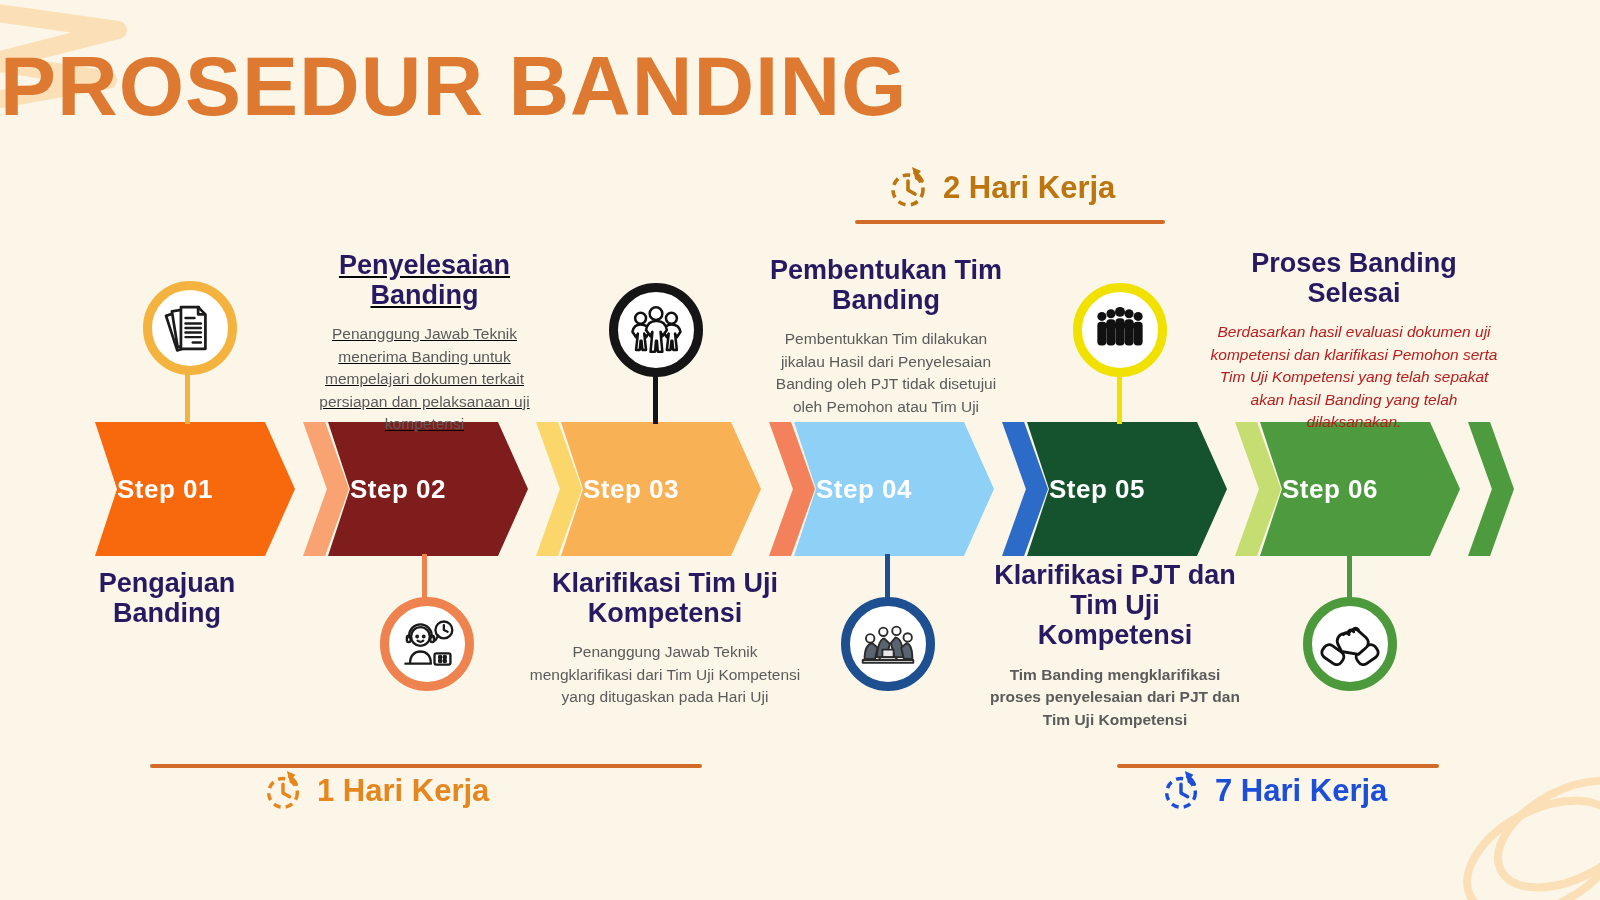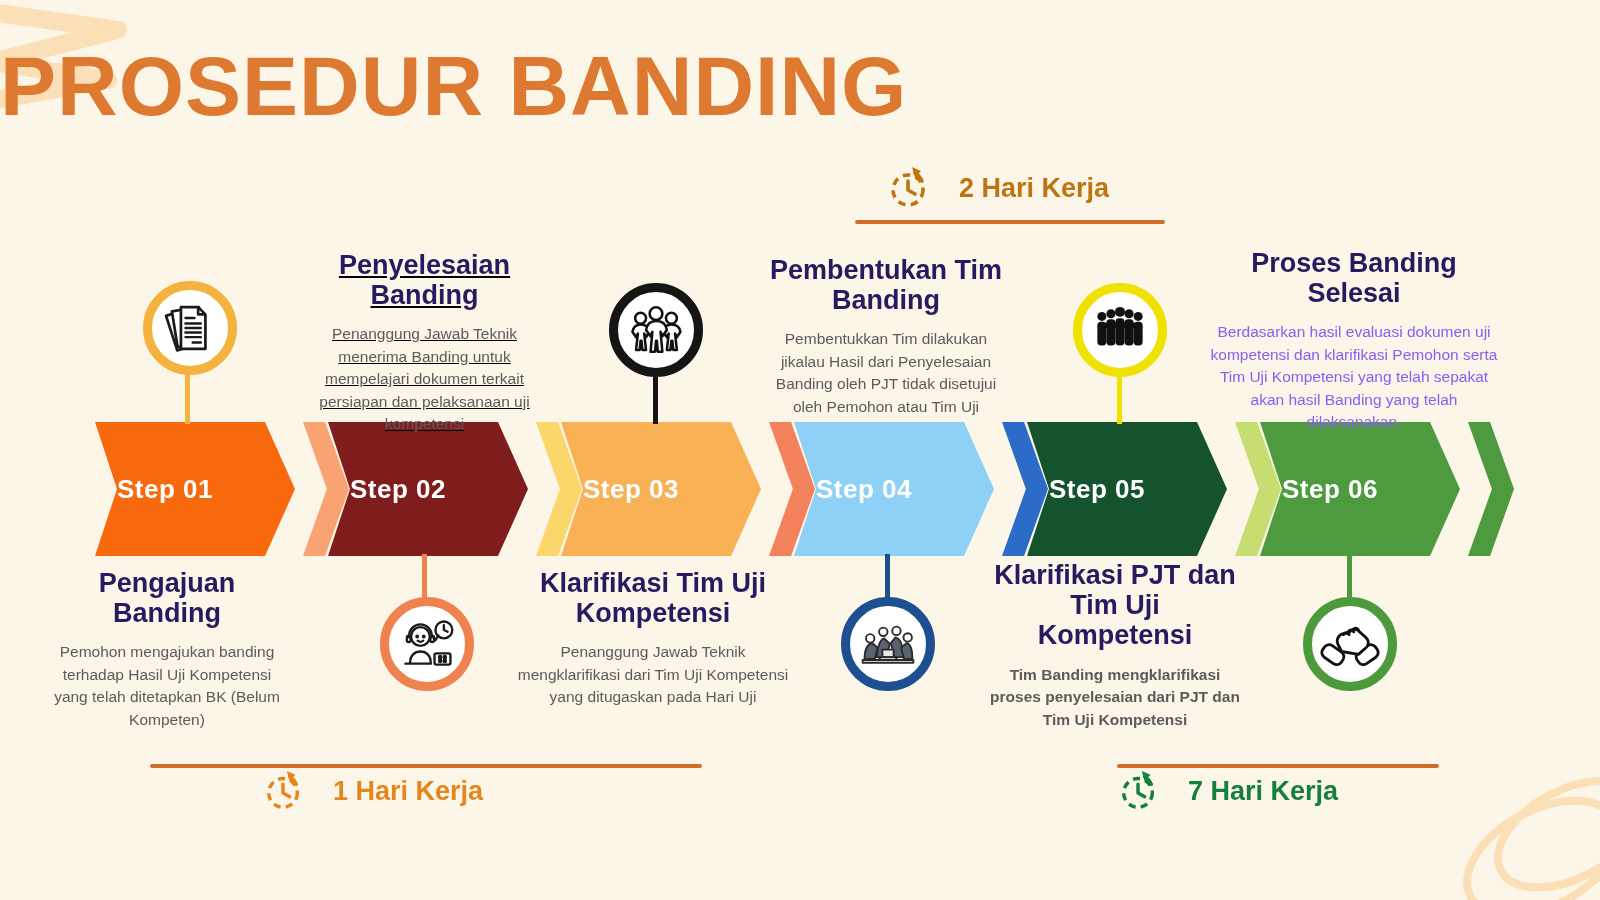--- a/index.html
+++ b/index.html
@@ -30,21 +30,21 @@
     position:absolute;width:76px;height:76px;border-radius:50%;
     background:#ffffff;border:9px solid #000;
     display:flex;align-items:center;justify-content:center;z-index:3;
   }
   .connector{position:absolute;width:5px;z-index:2;}
   
   .step-text{position:absolute;text-align:center;}
   .step-title{font-size:27px;font-weight:800;line-height:1.12;margin:0 0 13px 0;}
   .step-desc{font-size:15.5px;line-height:1.45;margin:0;}
   
-  .badge{position:absolute;display:flex;align-items:center;gap:29px;font-size:27px;font-weight:800;}
+  .badge{position:absolute;display:flex;align-items:center;gap:13px;font-size:31px;font-weight:800;}
   .divider{position:absolute;height:4px;border-radius:2px;}
 </style>
 </head>
 <body>
 
 <div class="canvas" style="background: rgb(251, 246, 232);">
 
   <svg class="deco" style="left:-10px;top:0;" width="190" height="130">
     <path d="M -14 10 L 128 30 L 2 62 L 118 80 L -6 102" fill="none" stroke="#FBDFB6" stroke-width="18" stroke-linecap="round" stroke-linejoin="round"></path>
   </svg>
@@ -198,56 +198,55 @@
         <rect x="2" y="36" width="24" height="15" rx="6" transform="rotate(35 14 43)"></rect>
         <rect x="38" y="36" width="24" height="15" rx="6" transform="rotate(-35 50 43)"></rect>
         <path d="M23 40 l-4 -8 c-2 -5 1 -10 6 -11 l6 -1 c2 -4 7 -5 10 -2 l8 7 c4 4 3 9 -1 12 l-7 6 z"></path>
         <path d="M25 22 q3 -4 6 0 M30 19 q3 -4 6 0 M35 17 q3 -4 6 0" fill="none"></path>
       </g>
     </svg>
   </div>
 
   <div class="step-text" style="left:52px;top:568px;width:230px;">
     <p class="step-title" style="color: rgb(40, 26, 96);">Pengajuan Banding</p>
-    <p class="step-desc" style="color: rgb(91, 91, 91);">Pemohon mengajukan banding terhadap Hasil Uji Kompetensi yang telah ditetapkan BK (Belum Kompeten)</p>
   </div>
   <div class="step-text" style="left:297px;top:250px;width:255px;text-decoration:underline;">
     <p class="step-title" style="color: rgb(40, 26, 96);">Penyelesaian Banding</p>
     <p class="step-desc" style="color: rgb(91, 91, 91);">Penanggung Jawab Teknik menerima Banding untuk mempelajari dokumen terkait persiapan dan pelaksanaan uji kompetensi</p>
   </div>
-  <div class="step-text" style="left:508px;top:568px;width:290px;">
+  <div class="step-text" style="left:520px;top:568px;width:290px;">
     <p class="step-title" style="color: rgb(40, 26, 96);">Klarifikasi Tim Uji Kompetensi</p>
     <p class="step-desc" style="color: rgb(91, 91, 91);">Penanggung Jawab Teknik mengklarifikasi dari Tim Uji Kompetensi yang ditugaskan pada Hari Uji</p>
   </div>
   <div class="step-text" style="left:761px;top:255px;width:250px;">
     <p class="step-title" style="color: rgb(40, 26, 96);">Pembentukan Tim Banding</p>
     <p class="step-desc" style="color: rgb(91, 91, 91);">Pembentukkan Tim dilakukan jikalau Hasil dari Penyelesaian Banding oleh PJT tidak disetujui oleh Pemohon atau Tim Uji</p>
   </div>
   <div class="step-text" style="left:990px;top:560px;width:250px;">
     <p class="step-title" style="color: rgb(40, 26, 96);">Klarifikasi PJT dan Tim Uji Kompetensi</p>
     <p class="step-desc" style="color: rgb(91, 91, 91); font-weight: bold;">Tim Banding mengklarifikasi proses penyelesaian dari PJT dan Tim Uji Kompetensi</p>
   </div>
   <div class="step-text" style="left:1208px;top:248px;width:292px;">
     <p class="step-title" style="color: rgb(40, 26, 96);">Proses Banding Selesai</p>
-    <p class="step-desc" style="color: #8b5cf6;">Berdasarkan hasil evaluasi dokumen uji kompetensi dan klarifikasi Pemohon serta Tim Uji Kompetensi yang telah sepakat akan hasil Banding yang telah dilaksanakan.</p>
+    <p class="step-desc" style="color: #b91c1c; font-style: italic;">Berdasarkan hasil evaluasi dokumen uji kompetensi dan klarifikasi Pemohon serta Tim Uji Kompetensi yang telah sepakat akan hasil Banding yang telah dilaksanakan.</p>
   </div>
 
   <div class="divider" style="left: 150px; top: 764px; width: 552px; background: rgb(208, 108, 40);"></div>
   <div class="badge" style="left: 262px; top: 770px; color: rgb(230, 134, 30);">
     <svg width="42" height="42" viewBox="0 0 44 44">
       <circle cx="22" cy="24" r="15" fill="none" stroke="currentColor" stroke-width="3.6" stroke-dasharray="7.5 5.5"></circle>
       <path d="M22 15 v9 l7 4" fill="none" stroke="currentColor" stroke-width="3.6" stroke-linecap="round" stroke-linejoin="round"></path>
       <path d="M29 7 a17 17 0 0 1 7 8" fill="none" stroke="currentColor" stroke-width="3.6" stroke-linecap="round"></path>
       <path d="M26 1 l9 4 -6 7 z" fill="currentColor"></path>
     </svg>
     <span>1 Hari Kerja</span>
   </div>
 
   <div class="divider" style="left: 1117px; top: 764px; width: 322px; background: rgb(208, 108, 40);"></div>
-  <div class="badge" style="left: 1117px; top: 770px; color: #15803d;">
+  <div class="badge" style="left: 1160px; top: 770px; color: #1d4ed8;">
     <svg width="42" height="42" viewBox="0 0 44 44">
       <circle cx="22" cy="24" r="15" fill="none" stroke="currentColor" stroke-width="3.6" stroke-dasharray="7.5 5.5"></circle>
       <path d="M22 15 v9 l7 4" fill="none" stroke="currentColor" stroke-width="3.6" stroke-linecap="round" stroke-linejoin="round"></path>
       <path d="M29 7 a17 17 0 0 1 7 8" fill="none" stroke="currentColor" stroke-width="3.6" stroke-linecap="round"></path>
       <path d="M26 1 l9 4 -6 7 z" fill="currentColor"></path>
     </svg>
     <span>7 Hari Kerja</span>
   </div>
 
 </div>

